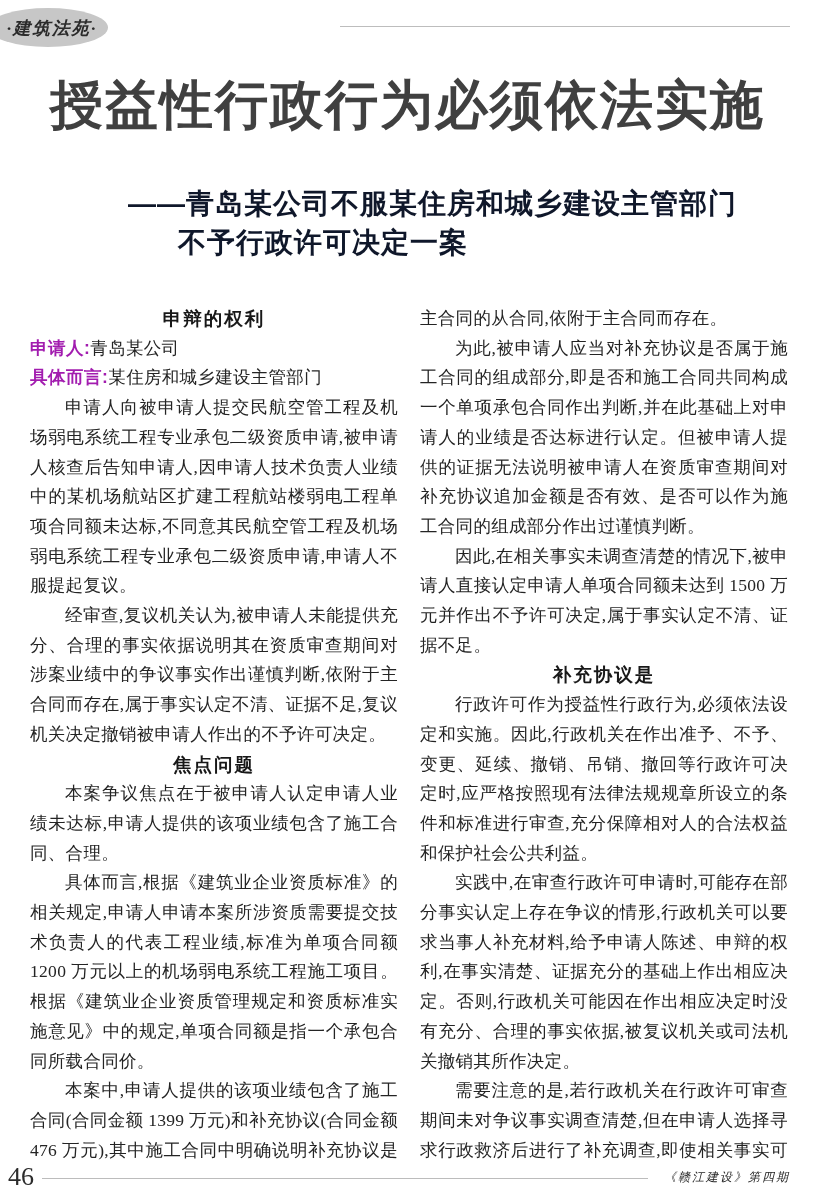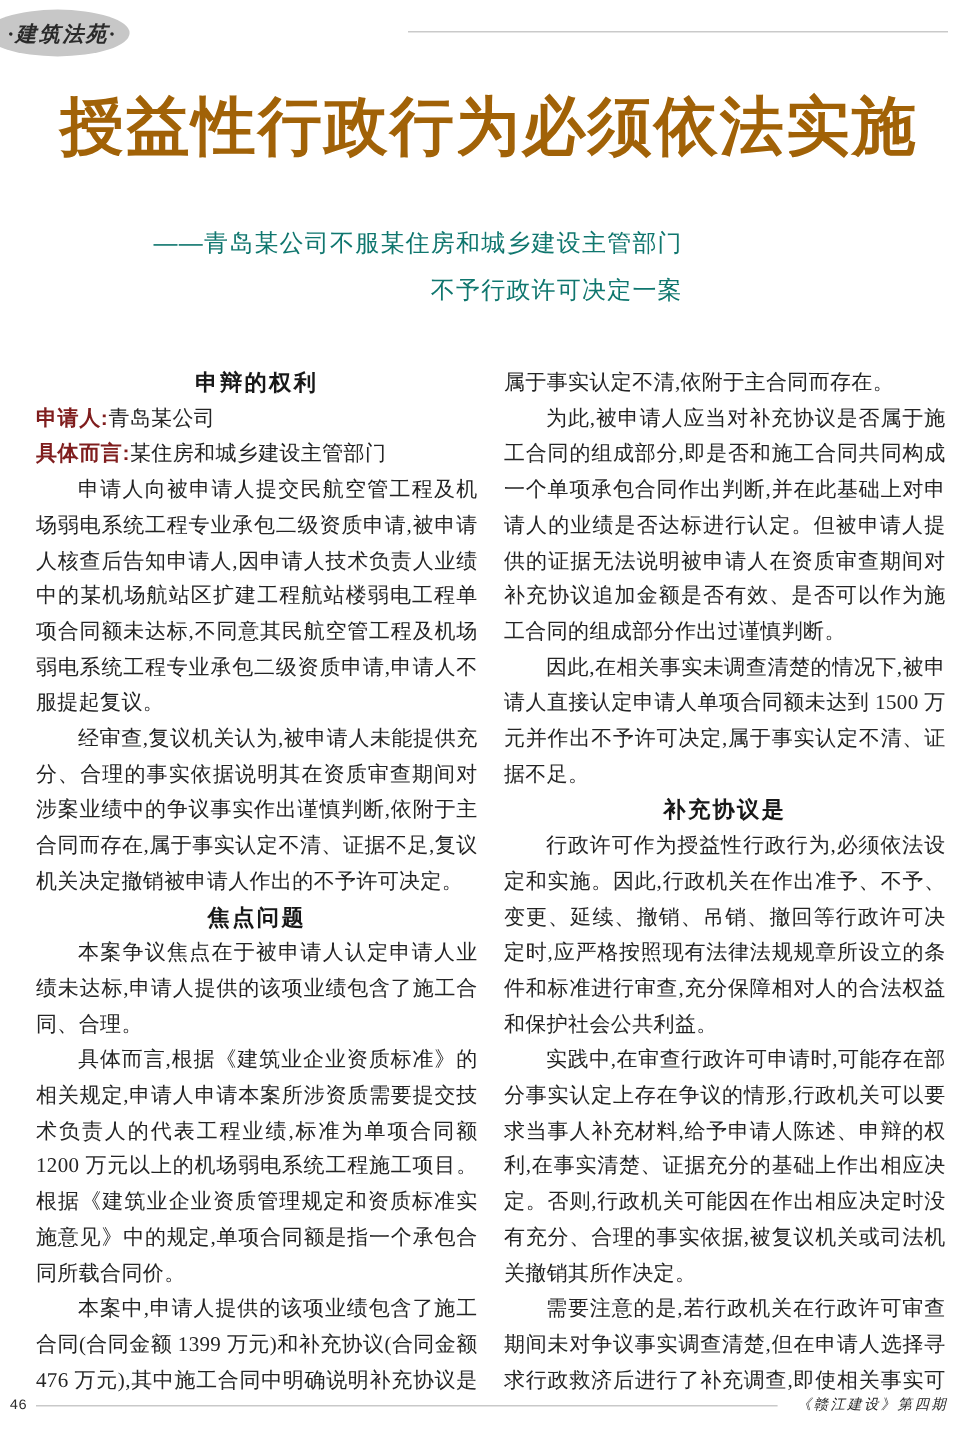--- a/index.html
+++ b/index.html
@@ -17,30 +17,30 @@
   .badge span {
     font-family:"Liberation Serif","DejaVu Serif",serif;
     font-style:italic; font-weight:bold; font-size:17.5px;
     color:#2a2a2a; letter-spacing:2px; padding-left:8px;
   }
   .top-rule { position:absolute; left:340px; right:25px; top:26px; height:1px; background:#bdbdbd; }
 
   .title {
     position:absolute; top:70px; left:0; right:0; text-align:center;
     font-family:"Liberation Serif","DejaVu Serif",serif;
-    font-weight:900; font-size:53px; letter-spacing:2px; color:#a16207;
+    font-weight:900; font-size:53px; letter-spacing:2px; color:#404040;
     white-space:nowrap;
   }
   .subtitle {
     position:absolute; top:184px; left:128px;
     font-family:"Liberation Sans","DejaVu Sans",sans-serif;
-    font-weight:normal; font-size:20px; line-height:39px;
-    color:#0f766e; letter-spacing:1px;
+    font-weight:bold; font-size:28px; line-height:39px;
+    color:#0f172a; letter-spacing:1px;
   }
-  .subtitle .line2 { padding-left:50px;text-align:right; }
+  .subtitle .line2 { padding-left:50px; }
 
   .columns {
     position:absolute; top:304px; left:30px; right:27px; height:862px;
     display:flex; gap:22px; overflow:hidden;
   }
   .col {
     width:368px; flex:0 0 368px;
     font-family:"Liberation Serif","DejaVu Serif",serif;
     font-size:17.5px; line-height:29.7px; letter-spacing:0.3px;
     text-align:justify; text-justify:inter-character; color:#242424;
@@ -48,30 +48,30 @@
   .sec-heading {
     font-family:"Liberation Sans","DejaVu Sans",sans-serif;
     font-size:18.5px; font-weight:bold; text-align:center;
     line-height:29.7px; letter-spacing:2px; color:#181818;
   }
   .para { text-indent:2em; }
   .para-cont { text-indent:0; }
   .labeled { text-indent:0; }
   .labeled b {
     font-family:"Liberation Sans","DejaVu Sans",sans-serif;
-    font-weight:bold; letter-spacing:0.5px; color:#7f1d1d;
+    font-weight:bold; letter-spacing:0.5px; color:#a21caf;
   }
 
   .footer {
     position:absolute; left:8px; right:25px; top:1162px;
     display:flex; align-items:center;
   }
   .page-num {
-    font-family:Liberation Mono, monospace;
-    font-size:12px; color:#2c2c2c;
+    font-family:Liberation Serif, serif;
+    font-size:26px; color:#2c2c2c;
   }
   .footer-rule { flex:1; height:1px; background:#bcbcbc; margin:2px 16px 0 8px; }
   .journal {
     font-family:"Liberation Serif","DejaVu Serif",serif;
     font-style:italic; font-size:12px; color:#1f1f1f; letter-spacing:2px;
   }
 </style>
 </head>
 <body>
 
@@ -97,21 +97,21 @@
       <p class="labeled"><b>具体而言:</b><span>某住房和城乡建设主管部门</span></p>
       <p class="para">申请人向被申请人提交民航空管工程及机场弱电系统工程专业承包二级资质申请,被申请人核查后告知申请人,因申请人技术负责人业绩中的某机场航站区扩建工程航站楼弱电工程单项合同额未达标,不同意其民航空管工程及机场弱电系统工程专业承包二级资质申请,申请人不服提起复议。</p>
       <p class="para">经审查,复议机关认为,被申请人未能提供充分、合理的事实依据说明其在资质审查期间对涉案业绩中的争议事实作出谨慎判断,依附于主合同而存在,属于事实认定不清、证据不足,复议机关决定撤销被申请人作出的不予许可决定。</p>
       <div class="sec-heading">焦点问题</div>
       <p class="para">本案争议焦点在于被申请人认定申请人业绩未达标,申请人提供的该项业绩包含了施工合同、合理。</p>
       <p class="para">具体而言,根据《建筑业企业资质标准》的相关规定,申请人申请本案所涉资质需要提交技术负责人的代表工程业绩,标准为单项合同额 1200 万元以上的机场弱电系统工程施工项目。根据《建筑业企业资质管理规定和资质标准实施意见》中的规定,单项合同额是指一个承包合同所载合同价。</p>
       <p class="para">本案中,申请人提供的该项业绩包含了施工合同(合同金额 1399 万元)和补充协议(合同金额 476 万元),其中施工合同中明确说明补充协议是施工合同的组成部分。按照合同法的一般原则,补充协议是</p>
     </div>
 
     <div class="col">
-      <p class="para-cont">属于事实认定不清,依附于主合同而存在。</p>
+      <p class="para-cont">主合同的从合同,依附于主合同而存在。</p>
       <p class="para">为此,被申请人应当对补充协议是否属于施工合同的组成部分,即是否和施工合同共同构成一个单项承包合同作出判断,并在此基础上对申请人的业绩是否达标进行认定。但被申请人提供的证据无法说明被申请人在资质审查期间对补充协议追加金额是否有效、是否可以作为施工合同的组成部分作出过谨慎判断。</p>
       <p class="para">因此,在相关事实未调查清楚的情况下,被申请人直接认定申请人单项合同额未达到 1500 万元并作出不予许可决定,属于事实认定不清、证据不足。</p>
       <div class="sec-heading">补充协议是</div>
       <p class="para">行政许可作为授益性行政行为,必须依法设定和实施。因此,行政机关在作出准予、不予、变更、延续、撤销、吊销、撤回等行政许可决定时,应严格按照现有法律法规规章所设立的条件和标准进行审查,充分保障相对人的合法权益和保护社会公共利益。</p>
       <p class="para">实践中,在审查行政许可申请时,可能存在部分事实认定上存在争议的情形,行政机关可以要求当事人补充材料,给予申请人陈述、申辩的权利,在事实清楚、证据充分的基础上作出相应决定。否则,行政机关可能因在作出相应决定时没有充分、合理的事实依据,被复议机关或司法机关撤销其所作决定。</p>
       <p class="para">需要注意的是,若行政机关在行政许可审查期间未对争议事实调查清楚,但在申请人选择寻求行政救济后进行了补充调查,即使相关事实可以证明其行政许可决定的正确性,也不能作为其行政行为具备合法性的依据。</p>
     </div>
 
   </div>
 

